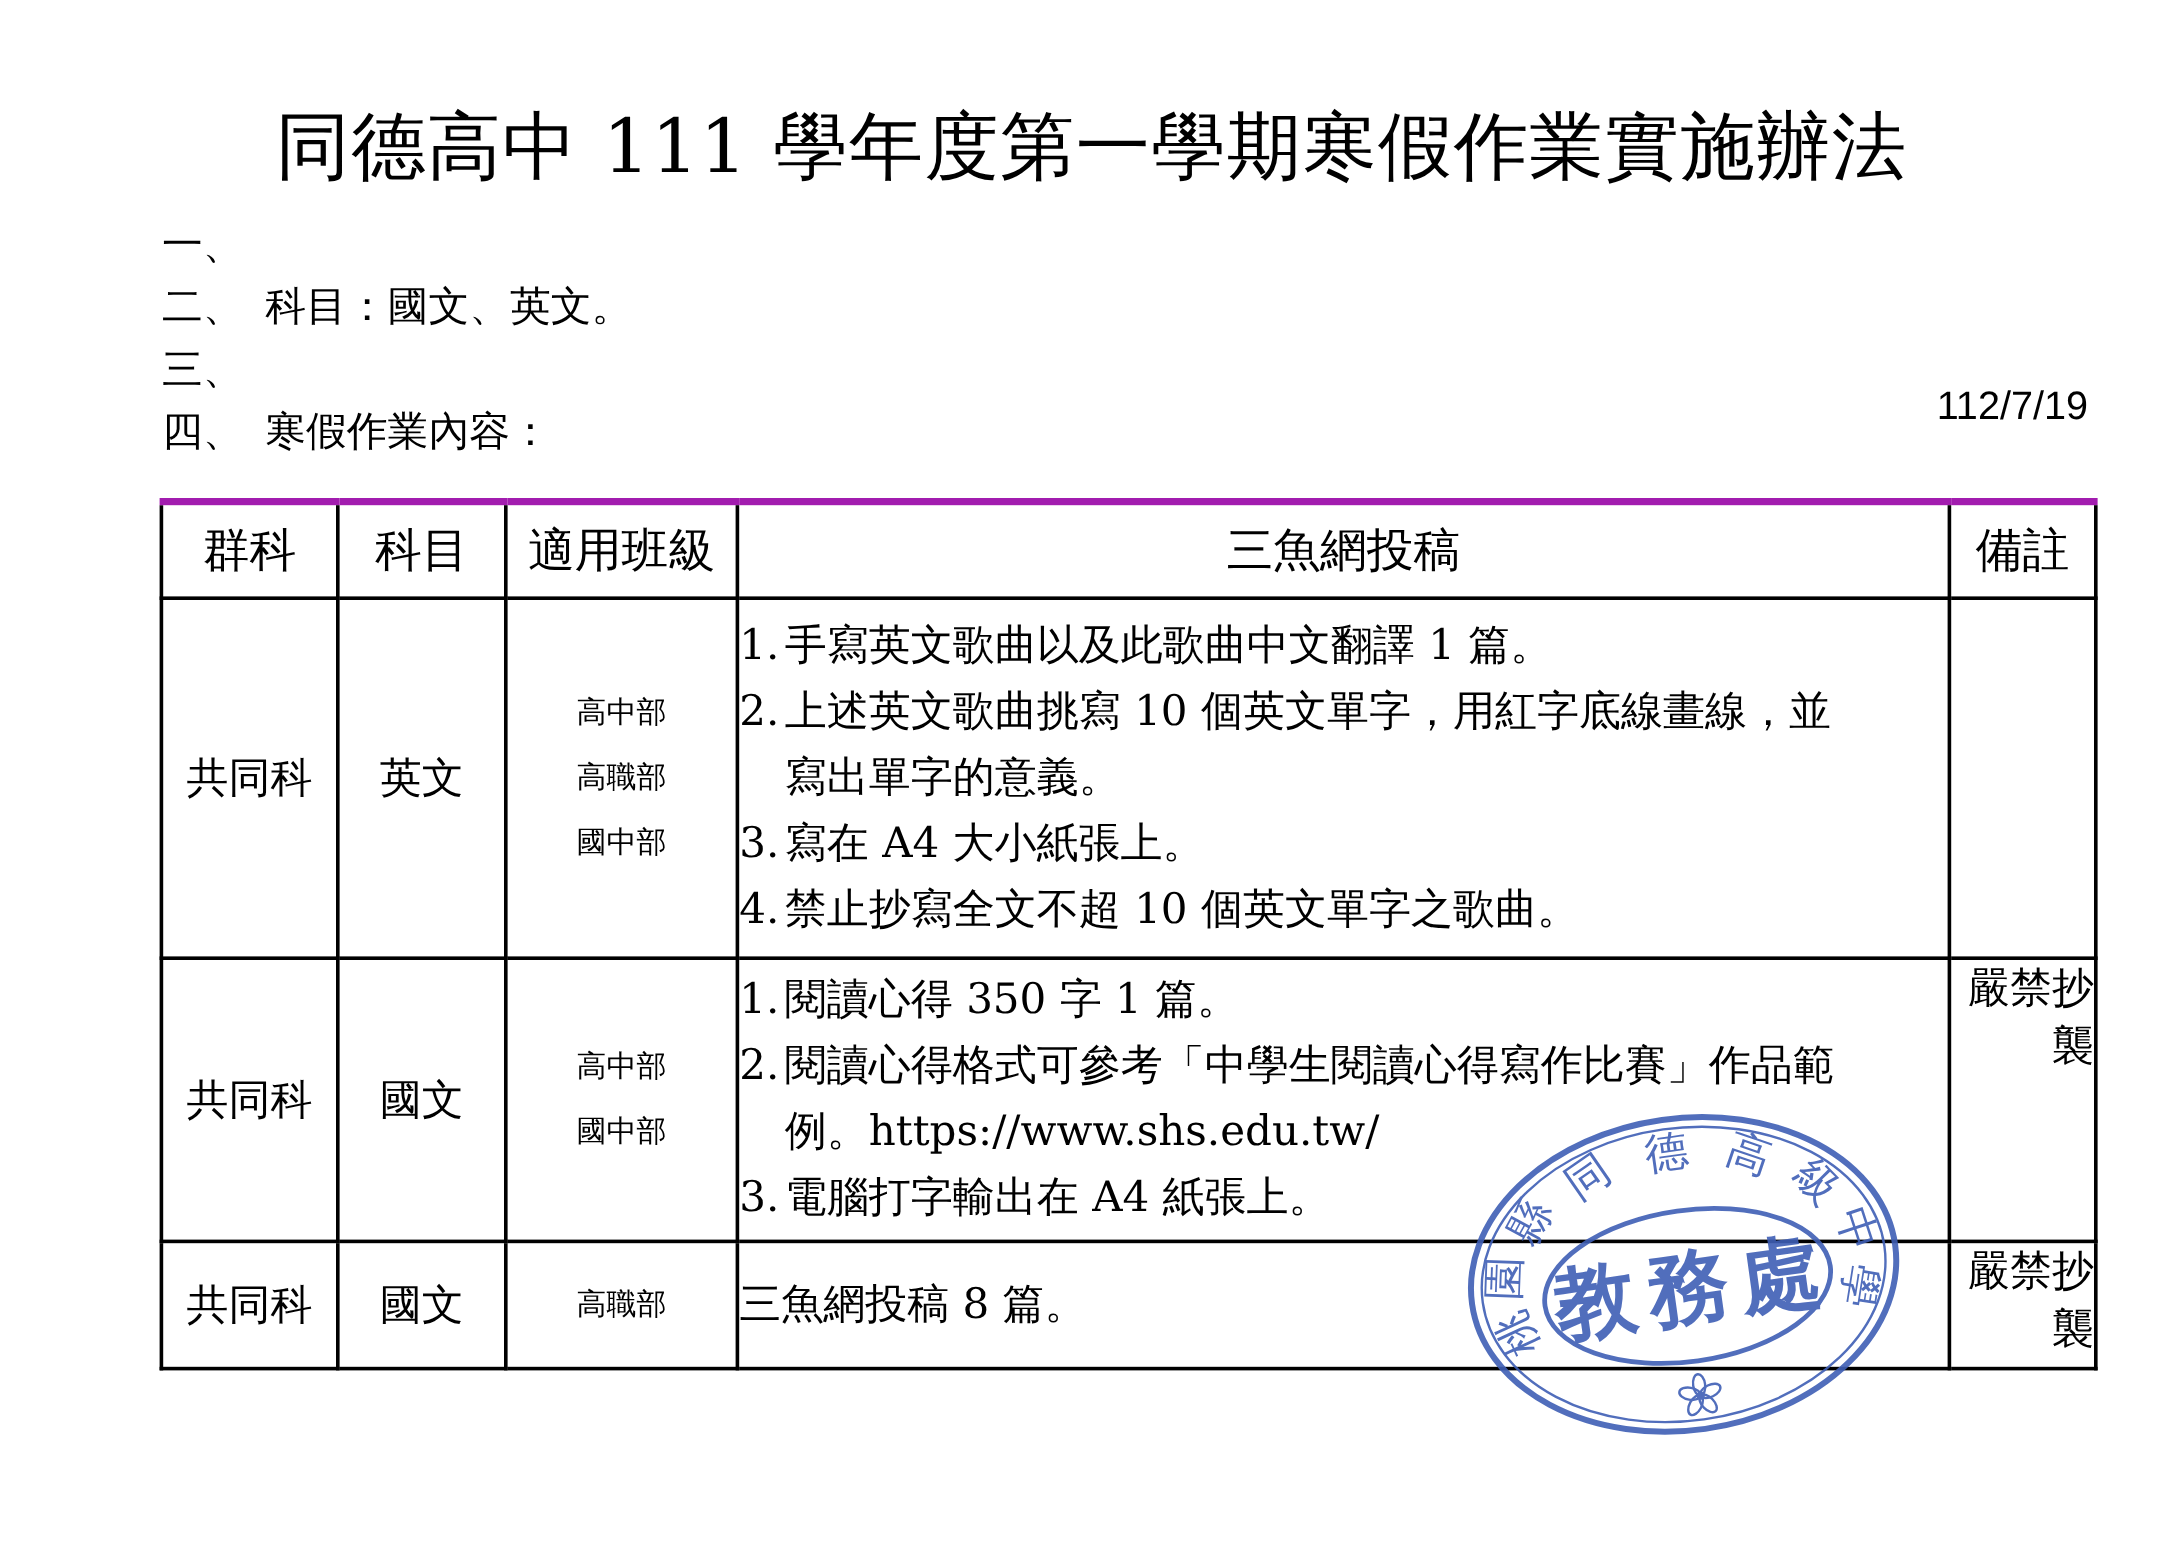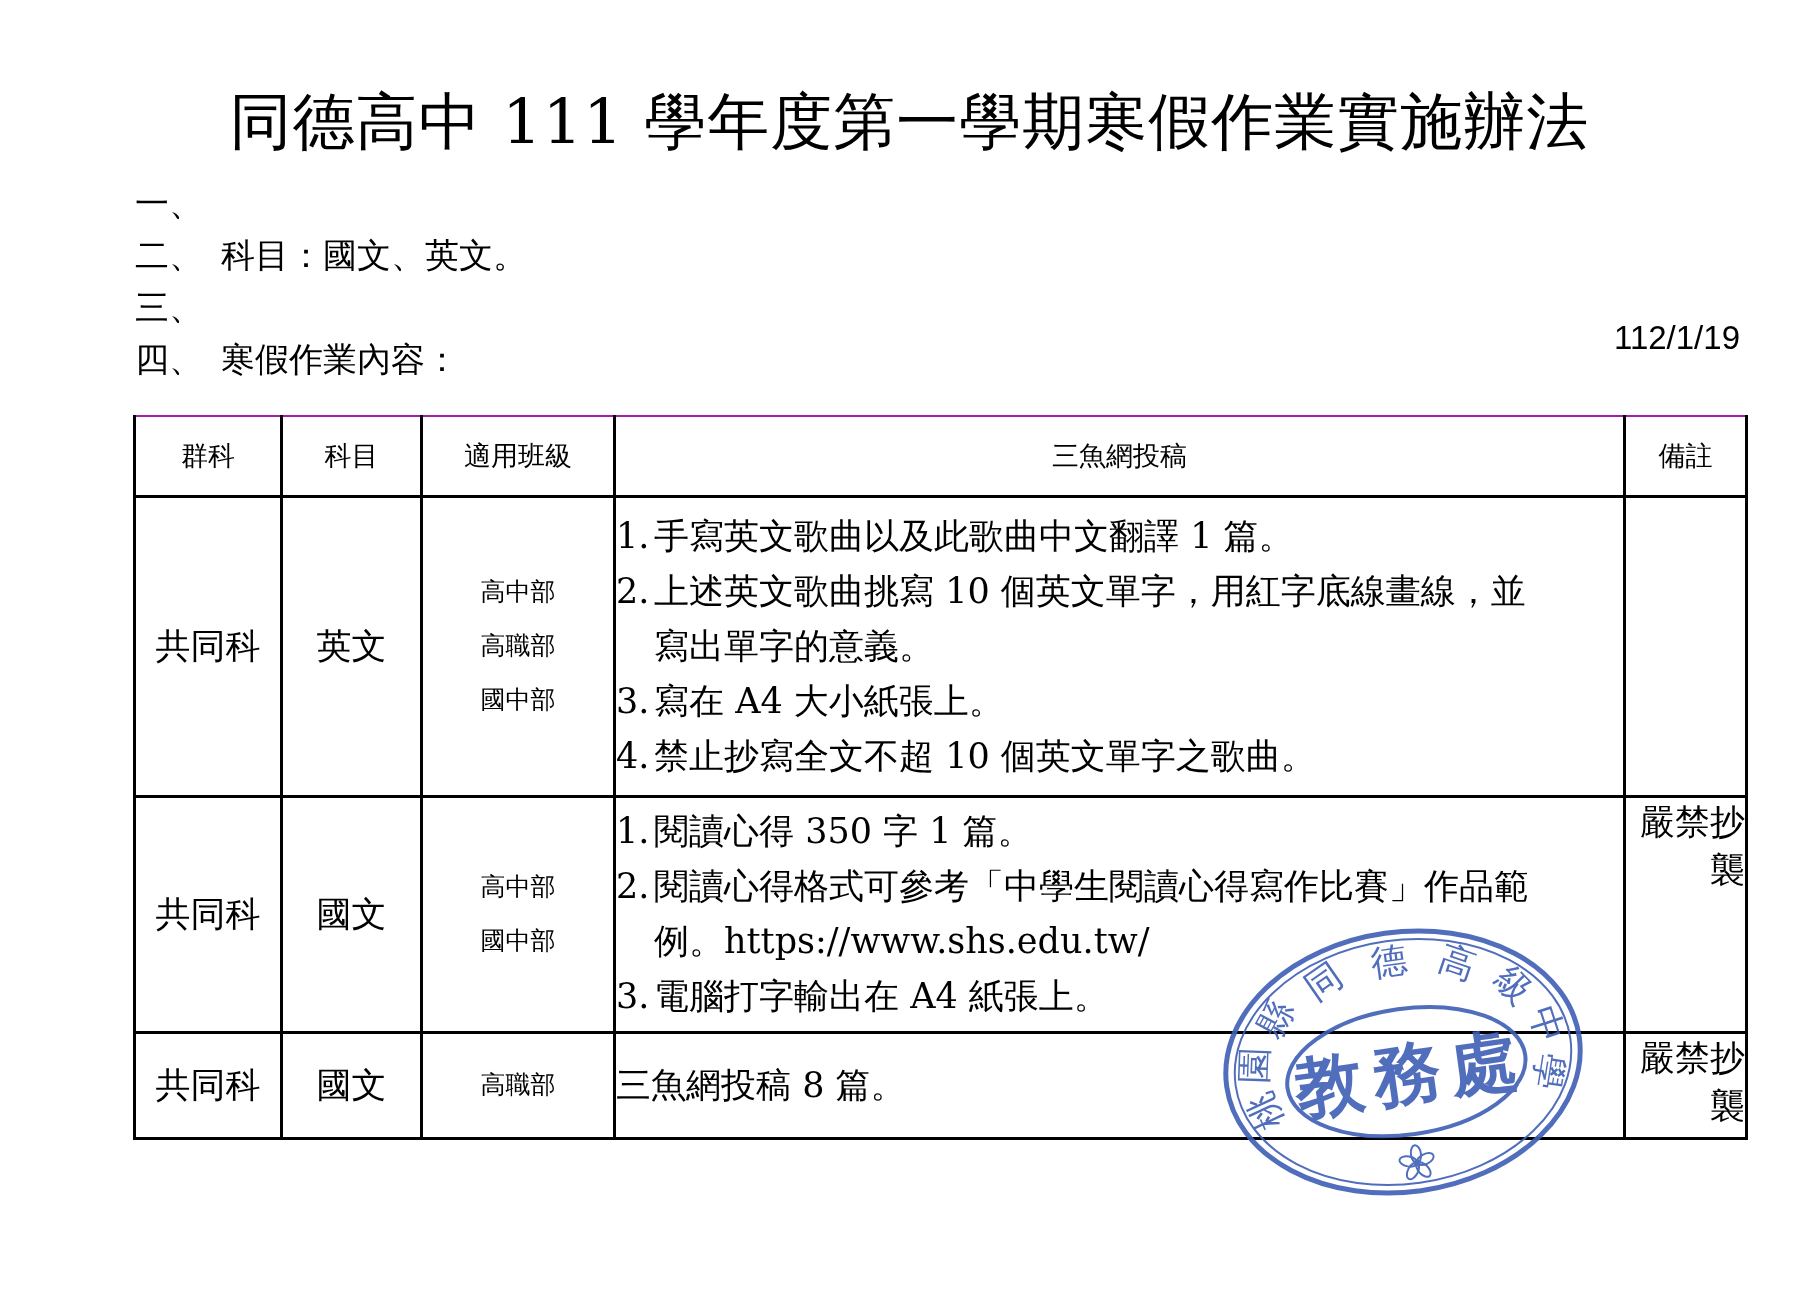--- a/index.html
+++ b/index.html
@@ -16,21 +16,21 @@
   .note .num{margin-right:18px;}
   .date{
     position:absolute;top:320px;left:1540px;width:200px;text-align:right;
     font-family:"Liberation Sans","DejaVu Sans",sans-serif;font-size:33px;line-height:36px;
   }
   table.hw{
     position:absolute;left:133px;top:415px;width:1612px;
     border-collapse:collapse;table-layout:fixed;
   }
   table.hw th,table.hw td{border:3px solid #000;padding:0;font-weight:normal;}
-  table.hw th{border-top:2px solid #a21caf;font-size:27px;text-align:center;}
+  table.hw th{border-top:6px solid #a21caf;font-size:39px;text-align:center;}
   tr.hdr{height:80px;}
   tr.r1{height:300px;}
   tr.r2{height:236px;}
   tr.r3{height:106px;}
   td.cell-center{font-size:35px;text-align:center;vertical-align:middle;}
   .class-lines div{line-height:54px;font-size:25px;}
   td.content{vertical-align:middle;padding-left:14px;padding-right:44px;}
   .item{display:flex;line-height:55px;font-size:35px;}
   .item .inum{width:38px;flex:none;}
   .item .itxt{width:905px;}
@@ -59,21 +59,21 @@
   </div>
   <div class="note">
     <span class="num">三、</span>
   </div>
   <div class="note">
     <span class="num">四、</span>
     <span>寒假作業內容：</span>
   </div>
 </div>
 
-<div class="date">112/1/19</div>
+<div class="date">112/7/19</div>
 
 <table class="hw">
   <colgroup>
     <col style="width:147px">
       <col style="width:140px">
       <col style="width:193px">
       <col style="width:1010px">
       <col style="width:122px">
   </colgroup>
   <tbody>

